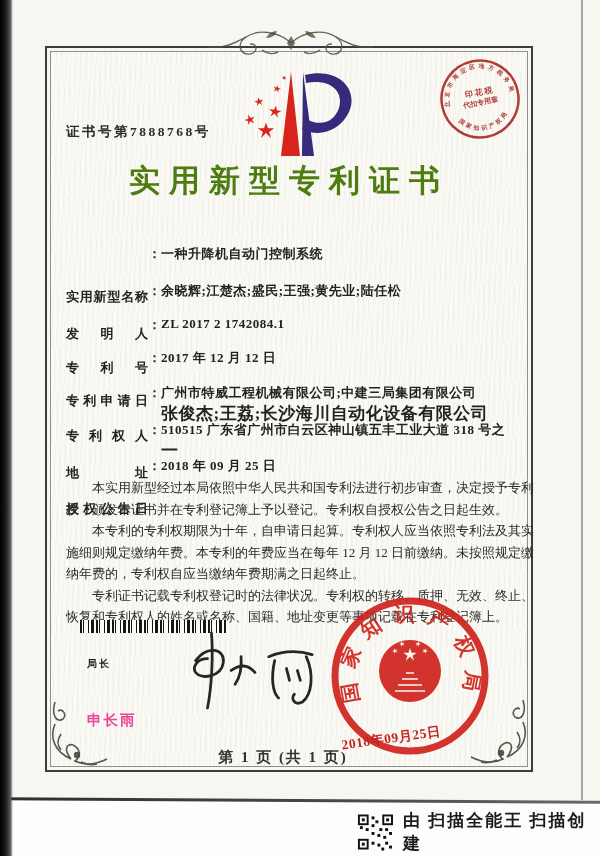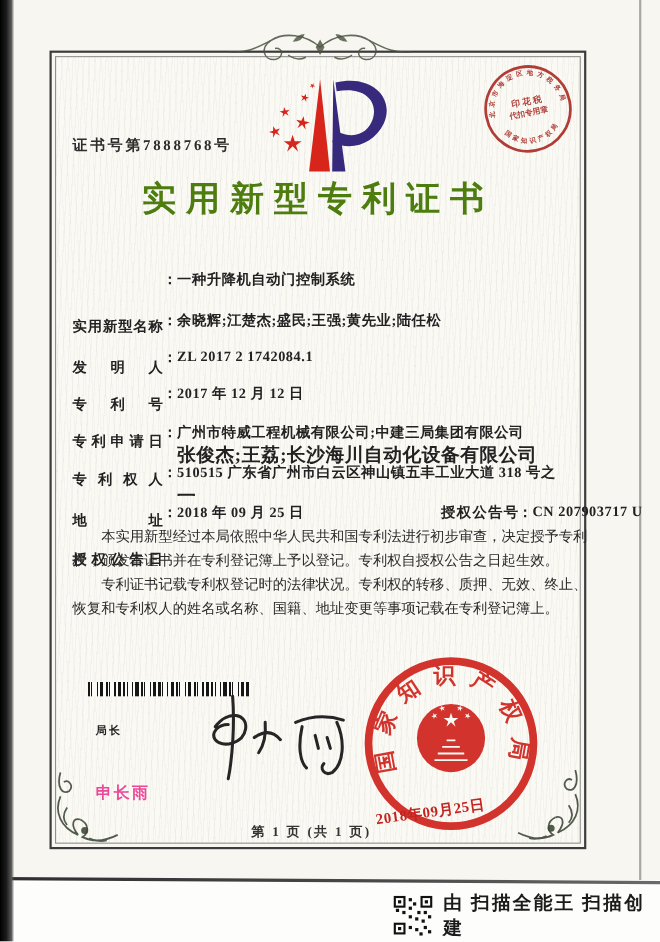--- a/index.html
+++ b/index.html
@@ -52,21 +52,21 @@
   .dir-title{position:absolute;left:87px;top:657px;font-size:10px;font-weight:700;color:#222;z-index:10;letter-spacing:2px;}
   .dir-name{position:absolute;left:87px;top:686px;font-size:14.5px;font-weight:700;color:#ec4899;z-index:10;letter-spacing:2px;margin-top:25px;}
   .signature{position:absolute;left:168px;top:626px;z-index:11;}
 
   .seal{position:absolute;left:325px;top:591px;z-index:12;opacity:.93;}
   .seal-date{position:absolute;left:341px;top:726px;width:150px;z-index:13;
        color:#c42420;font-weight:700;font-size:13.5px;letter-spacing:.5px;transform:rotate(-8deg);}
   .tax-stamp{position:absolute;left:434px;top:53px;z-index:12;transform:rotate(-11deg);opacity:.88;}
 
   .footer-page{position:absolute;left:45px;top:748px;width:476px;text-align:center;
-       font-size:12px;color:#333;letter-spacing:2px;z-index:10;font-weight:600;}
+       font-size:15px;color:#333;letter-spacing:2px;z-index:10;font-weight:600;}
 
   .watermark{position:absolute;left:356px;top:809px;z-index:20;display:flex;align-items:center;}
   .wm-text{margin-left:8px;font-size:17px;font-weight:600;color:#1b1b1b;letter-spacing:2px;
        font-family:"Liberation Serif","DejaVu Serif",serif;}
 </style>
 </head>
 <body>
 
 <div class="paper"></div>
 <div class="scan-edge-right"></div>
@@ -148,25 +148,25 @@
 <div class="frow" style="top:384px">
   <span class="flabel">专利权人</span><span class="fcolon">：</span><span class="fvalue">广州市特威工程机械有限公司;中建三局集团有限公司</span>
 </div>
 <div class="fcont" style="top:402px">张俊杰;王荔;长沙海川自动化设备有限公司</div>
 <div class="frow" style="top:421px">
   <span class="flabel">地址</span><span class="fcolon">：</span><span class="fvalue">510515 广东省广州市白云区神山镇五丰工业大道 318 号之</span>
 </div>
 <div class="fcont" style="top:439px">一</div>
 <div class="frow" style="top:457px">
   <span class="flabel">授权公告日</span><span class="fcolon">：</span><span class="fvalue">2018 年 09 月 25 日</span>
-  <span class="grant-right"><span class="flabel2">授权公告号</span><span class="fcolon">：</span><span class="fvalue">CN 207903717 U</span></span>
 </div>
 
 <div class="body-text">
   <p>本实用新型经过本局依照中华人民共和国专利法进行初步审查，决定授予专利权，颁发本证书并在专利登记簿上予以登记。专利权自授权公告之日起生效。</p>
+  <p>本专利的专利权期限为十年，自申请日起算。专利权人应当依照专利法及其实施细则规定缴纳年费。本专利的年费应当在每年 12 月 12 日前缴纳。未按照规定缴纳年费的，专利权自应当缴纳年费期满之日起终止。</p>
   <p>专利证书记载专利权登记时的法律状况。专利权的转移、质押、无效、终止、恢复和专利权人的姓名或名称、国籍、地址变更等事项记载在专利登记簿上。</p>
 </div>
 
 <div class="barcode"></div>
 <div class="dir-title">局长</div>
 <div class="dir-name">申长雨</div>
 
 <svg class="signature" width="158" height="86" viewBox="0 0 160 85">
   <g stroke="#262626" fill="none" stroke-width="2.8" stroke-linecap="round" stroke-linejoin="round">
     <path d="M28,34 C40,18 58,22 56,36 C54,50 34,54 28,46 C24,40 30,32 40,32"></path>

